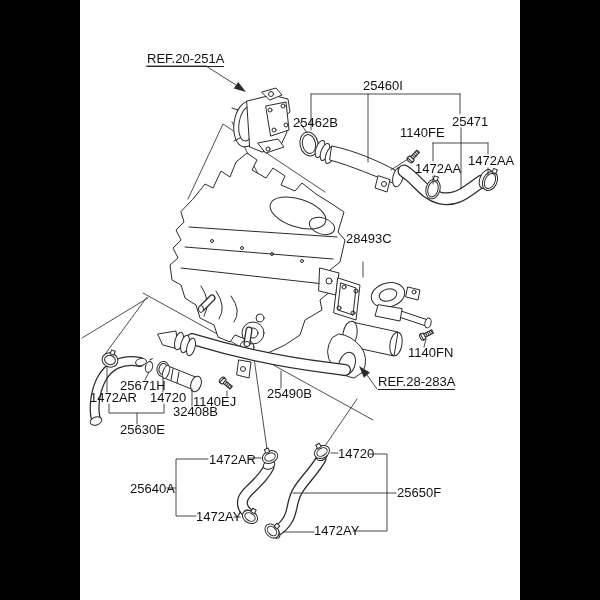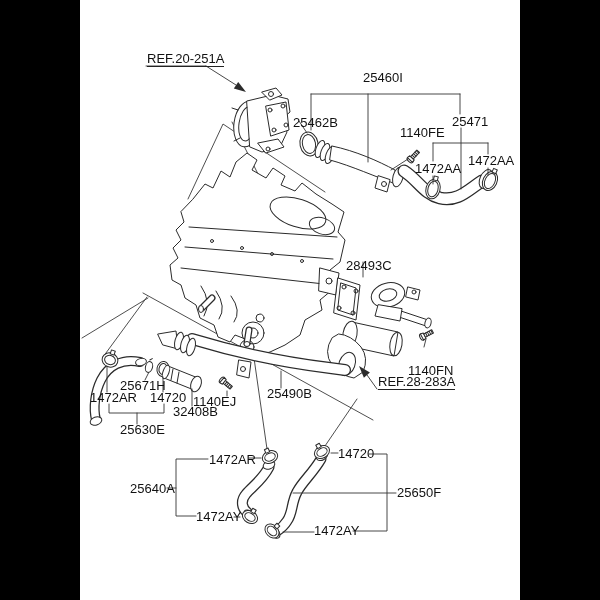--- a/index.html
+++ b/index.html
@@ -225,28 +225,28 @@
       <path d="M377,389 L367,375"></path>
       <polygon points="359,366 369.9,372.5 363.9,377.7" fill="#2b2b2b" stroke="none"></polygon>
       <path d="M107,367 L107,392 M149,372 L145,380 M163,377 L163,392 M192,389 L192,406 M227,391 L227,396 M281,371 L281,388"></path>
       <path d="M109,404 L109,413 L164,413 L164,404 M137,413 L137,424"></path>
       <path d="M208,459 L176,459 L176,516 L196,516 M167,488 L176,488 M249,458 L261,458 M234,517 L240,517"></path>
       <path d="M369,454 L387,454 L387,531 L353,531 M338,453 L331,453 M293,493 L396,493 M314,532 L283,532"></path>
     </g>
   </svg>
 
   <div class="lbl u" style="left:147px;top:53px">REF.20-251A</div>
-  <div class="lbl" style="left:363px;top:72px">25460I</div>
+  <div class="lbl" style="left:363px;top:80px">25460I</div>
   <div class="lbl" style="left:293px;top:117px">25462B</div>
   <div class="lbl" style="left:452px;top:116px">25471</div>
   <div class="lbl" style="left:400px;top:127px">1140FE</div>
   <div class="lbl" style="left:415px;top:163px">1472AA</div>
   <div class="lbl" style="left:468px;top:155px">1472AA</div>
-  <div class="lbl" style="left:346px;top:260px">28493C</div>
-  <div class="lbl" style="left:408px;top:365px">1140FN</div>
+  <div class="lbl" style="left:346px;top:233px">28493C</div>
+  <div class="lbl" style="left:408px;top:347px">1140FN</div>
   <div class="lbl u" style="left:378px;top:376px">REF.28-283A</div>
   <div class="lbl" style="left:120px;top:380px">25671H</div>
   <div class="lbl" style="left:90px;top:392px">1472AR</div>
   <div class="lbl" style="left:150px;top:392px">14720</div>
   <div class="lbl" style="left:193px;top:396px">1140EJ</div>
   <div class="lbl" style="left:173px;top:406px">32408B</div>
   <div class="lbl" style="left:267px;top:388px">25490B</div>
   <div class="lbl" style="left:120px;top:424px">25630E</div>
   <div class="lbl" style="left:209px;top:454px">1472AR</div>
   <div class="lbl" style="left:338px;top:448px">14720</div>

